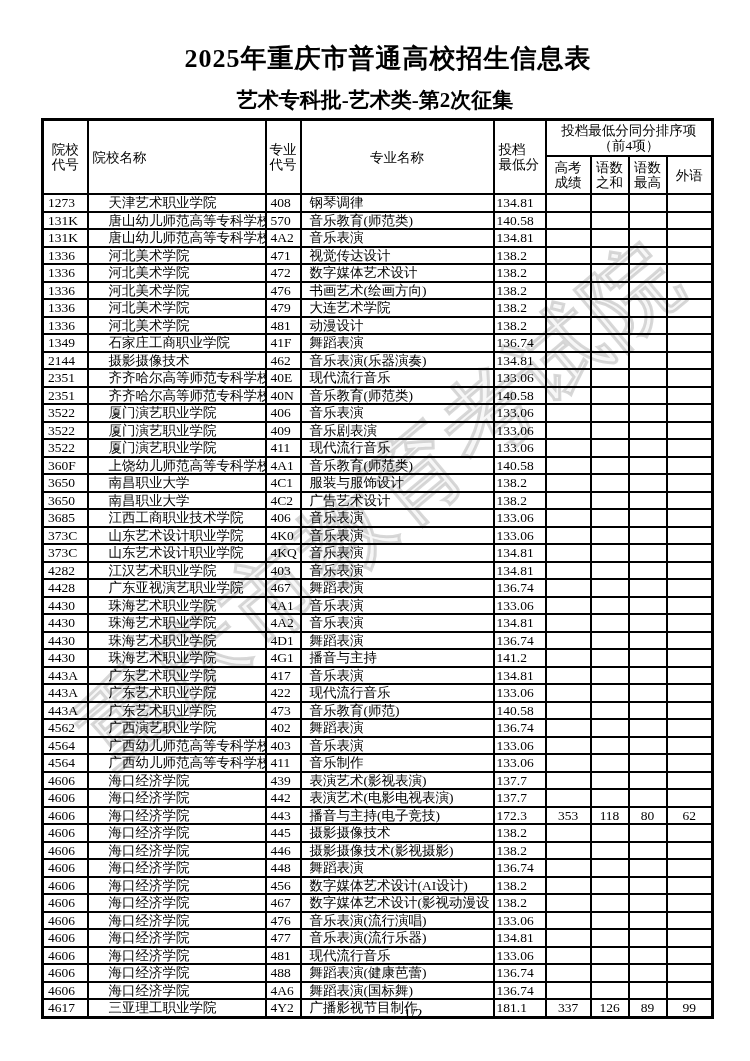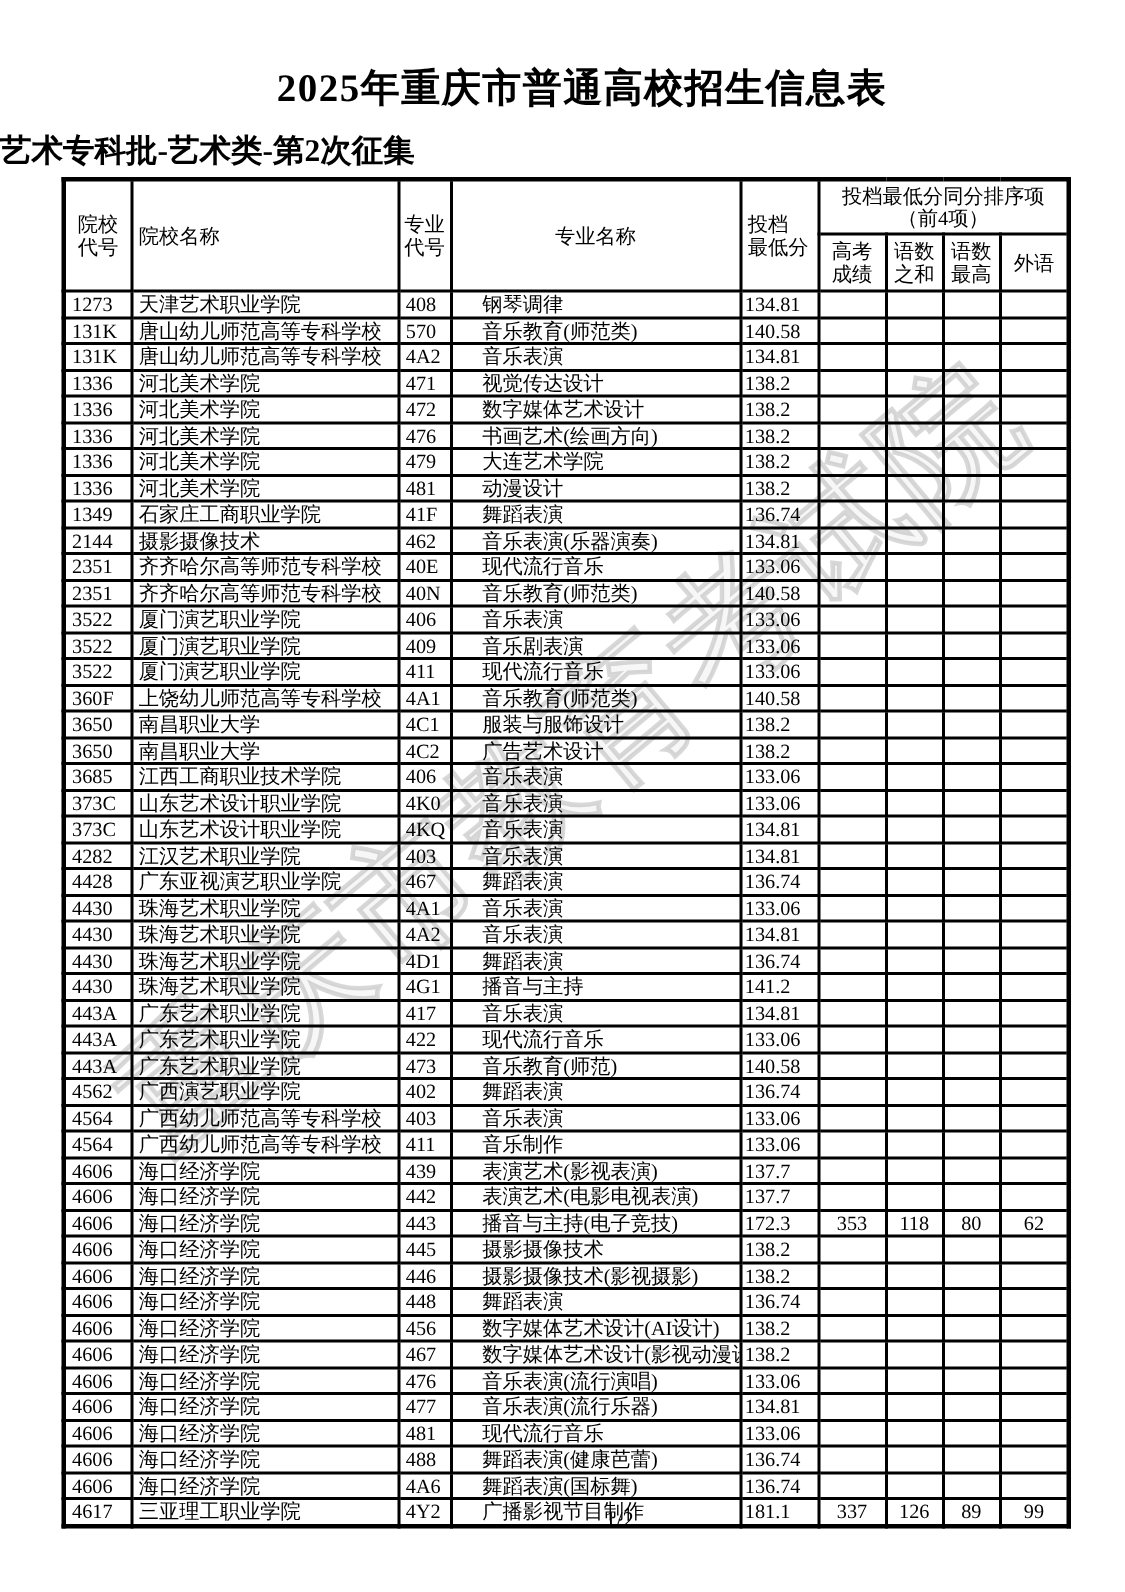--- a/index.html
+++ b/index.html
@@ -15,43 +15,43 @@
     color:rgba(175,175,175,0.10);
     -webkit-text-stroke:3px rgba(168,168,168,0.45);
     pointer-events:none;z-index:0;
   }
   .content{position:relative;z-index:1;}
   .title{
     position:absolute;top:41px;left:13px;width:750px;text-align:center;
     font-size:26px;font-weight:bold;letter-spacing:1px;
   }
   .subtitle{
-    position:absolute;top:86px;left:0;width:750px;text-align:left;
+    position:absolute;top:86px;left:0;width:750px;text-align:center;
     font-size:21px;font-weight:bold;
   }
   table{
     position:absolute;top:118px;left:41px;width:670px;
     border-collapse:collapse;table-layout:fixed;
     border:3px solid #000;
   }
   th,td{border:2px solid #000;font-weight:normal;}
   thead th{font-size:13.5px;line-height:15px;vertical-align:middle;padding:1px 0;}
   thead th span{display:block;text-align:center;}
   thead th.al{text-align:left;}
   thead th.al span{text-align:left;padding-left:4px;}
   th.grp{height:32px;}
   tr.subhead th{height:34px;}
   td{
     height:15.3px;line-height:15.5px;font-size:13.5px;
     white-space:nowrap;overflow:hidden;padding:0;
   }
   td.code{text-align:left;padding-left:4px;}
-  td.name{text-align:left;padding-left:4px;}
+  td.name{text-align:left;padding-left:20px;}
   td.mcode{text-align:left;padding-left:4px;margin-top:48px;}
-  td.mname{text-align:left;padding-left:20px;margin-left:35px;}
+  td.mname{text-align:left;padding-left:8px;margin-left:35px;}
   td.score{text-align:left;padding-left:2px;}
   td.tb{text-align:center;}
   .footer{
     position:absolute;top:1006px;left:0;width:750px;text-align:center;
     font-size:15px;
     padding-left:38px;
   }
 </style>
 </head>
 <body>

